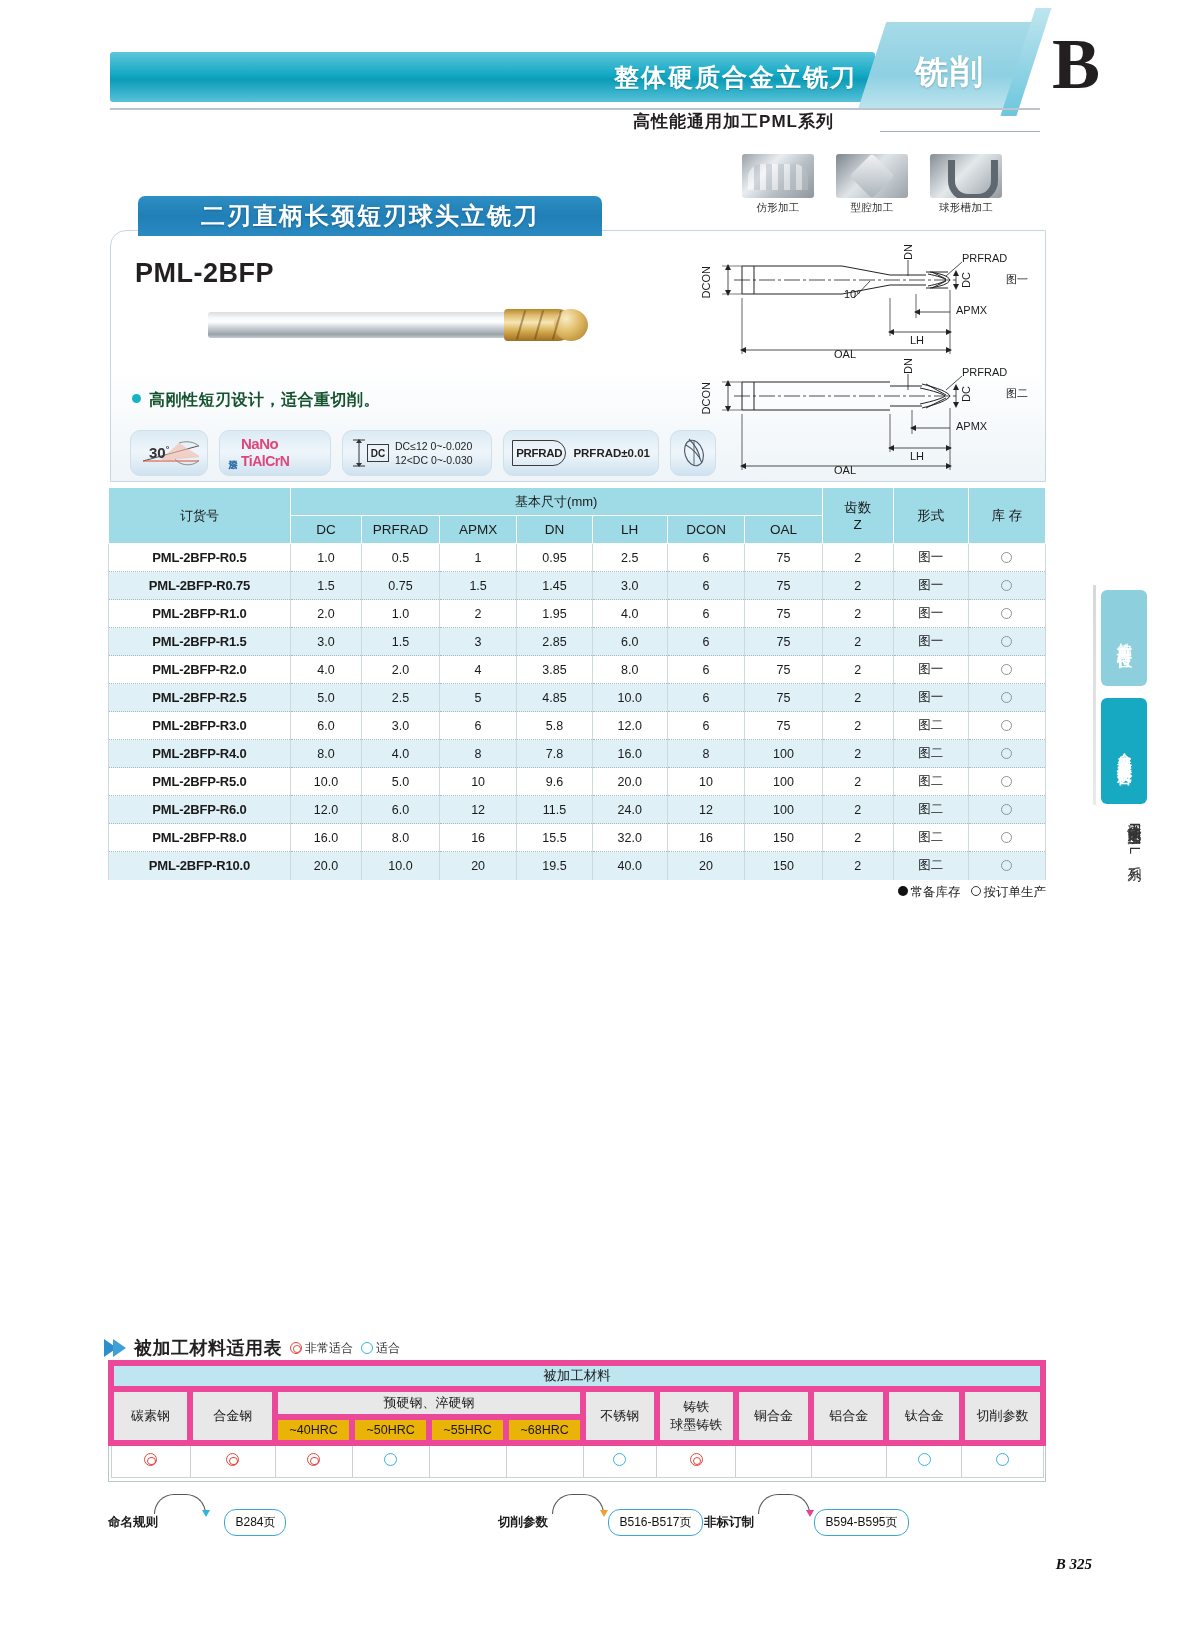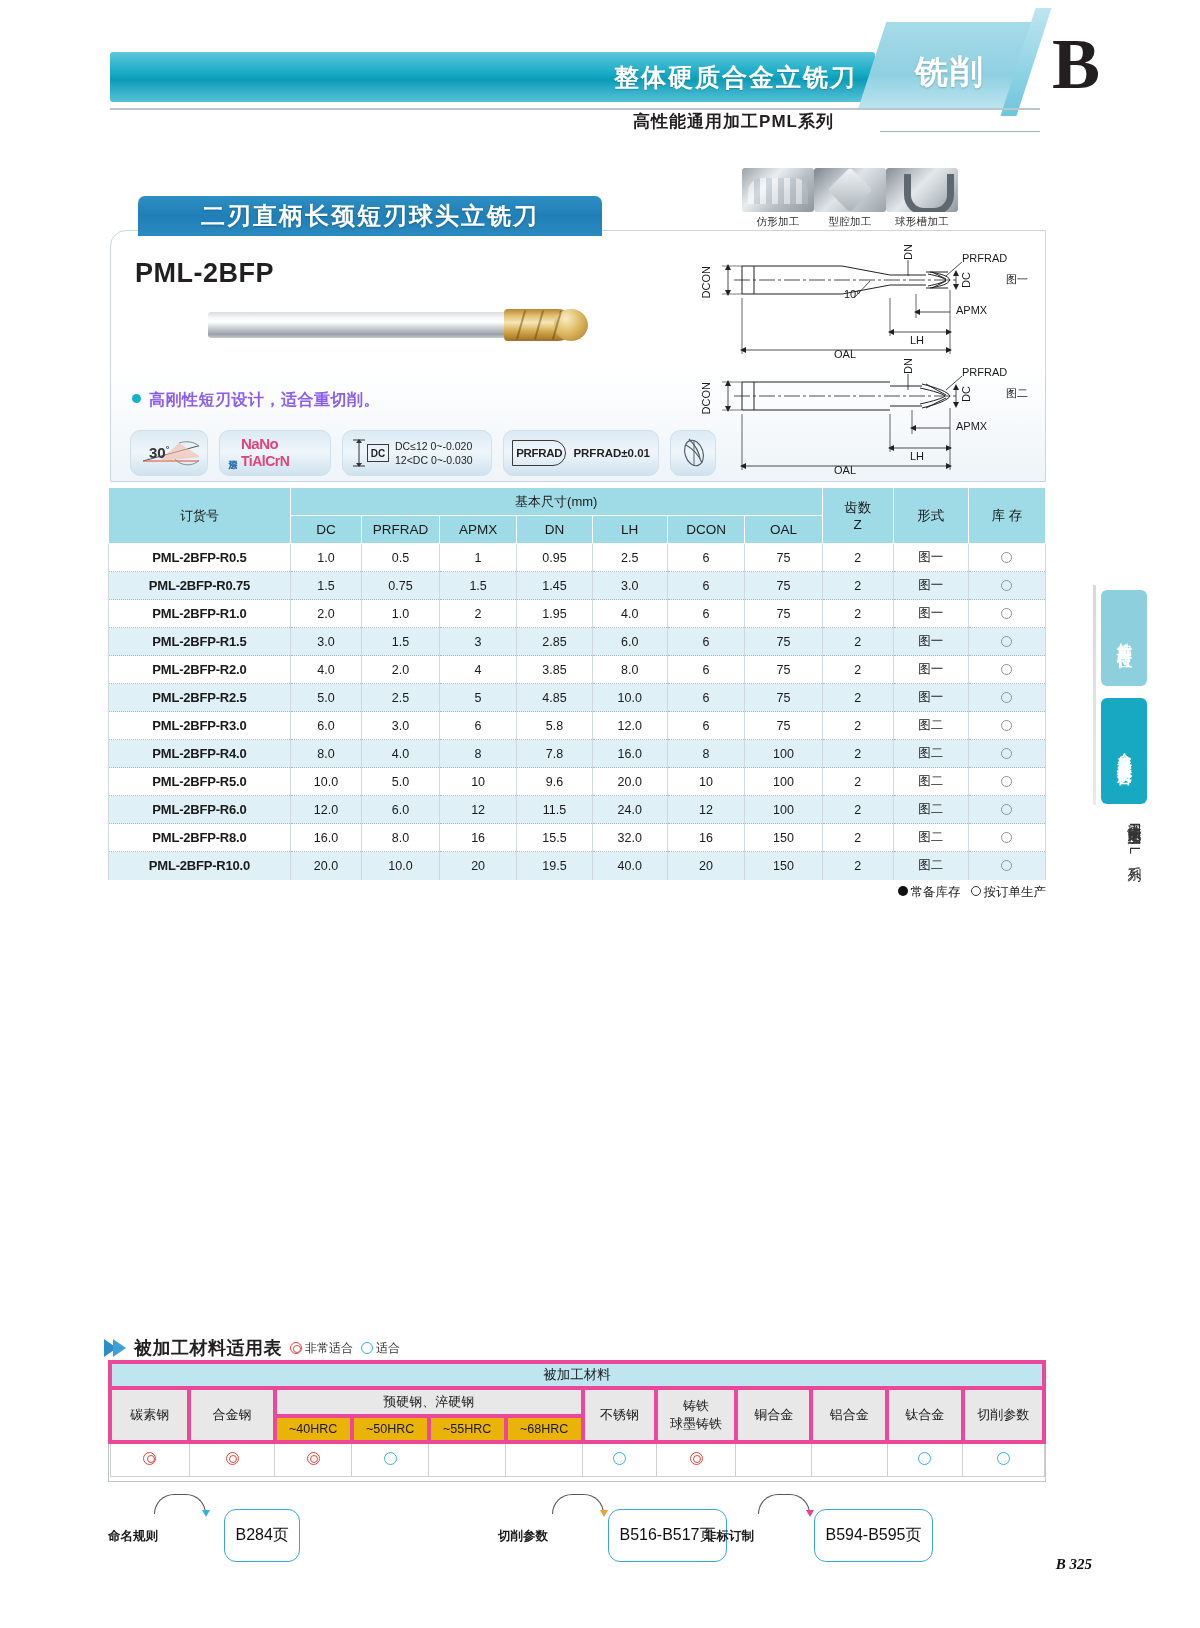--- a/index.html
+++ b/index.html
@@ -95,21 +95,21 @@
     background: radial-gradient(circle at 35% 30%, #f8ecc4 0%, #e0bb66 45%, #a87a28 100%);
     border-radius: 50%;
   }
   .tool-flute-line {
     position: absolute; top: 4px; width: 2px; height: 30px;
     background: rgba(90,60,10,.45); transform: rotate(16deg);
   }
 
   .bullet-line {
     position: absolute; left: 132px; top: 390px;
-    font-size: 16px; font-weight: bold; color: #8b5cf6; letter-spacing: .5px; text-align: center;
+    font-size: 16px; font-weight: bold; color: #14532d; letter-spacing: .5px; text-align: center;
   }
   .bullet-dot {
     display: inline-block; width: 9px; height: 9px; border-radius: 50%;
     background: #17b2c6; margin-right: 8px; vertical-align: 2px;
   }
 
   
   .chips { position: absolute; left: 130px; top: 430px; display: flex; gap: 11px; }
   .chip {
     height: 46px; border-radius: 10px;
@@ -138,21 +138,21 @@
   .dc-lines { font-size: 10.5px; line-height: 1.35; color: #222; white-space: nowrap; }
 
   .prf-oval {
     width: 74px; height: 26px; border: 1.3px solid #3a3a3a; border-radius: 0 30px 30px 0;
     font-size: 11.5px; display: flex; align-items: center; justify-content: center;
     font-weight: bold; margin-right: 7px; letter-spacing: -.3px;
   }
   .prf-txt { font-size: 11.5px; font-weight: bold; white-space: nowrap; }
 
   
-  .app-icons { position: absolute; left: 742px; top: 168px; display: flex; }
+  .app-icons { position: absolute; left: 742px; top: 154px; display: flex; gap: 22px; }
   .app-ico { width: 72px; text-align: center; }
   .app-ico-box { width: 72px; height: 44px; border-radius: 3px; position: relative; overflow: hidden; }
   .app-ico-cap { font-size: 10.5px; color: #333; margin-top: 3px; letter-spacing: .3px; }
   .ico-a { background: linear-gradient(135deg,#9aa2a8 0%,#e9edf0 35%,#b7bfc5 62%,#8f979e 100%); }
   .ico-a::before {
     content:""; position:absolute; left:6px; top:10px; width:60px; height:26px;
     background: repeating-linear-gradient(90deg,#fff 0 6px,#b9c1c7 6px 12px); opacity:.5;
     border-radius: 14px 14px 0 0;
   }
   .ico-b { background: linear-gradient(135deg,#7d858c 0%,#dfe4e8 45%,#9aa2a8 100%); }
@@ -244,21 +244,21 @@
     content:""; position:absolute; left:2.2px; top:2.2px; width:5.6px; height:5.6px;
     border:1.3px solid #e2473f; border-radius:50%;
   }
   .leg-sgl { display:inline-block; width:12px; height:12px; border-radius:50%; border:1.6px solid #34b3dd; }
 
   .mat-table {
     position: absolute; left: 108px; top: 1360px; width: 938px;
     border-collapse: collapse; font-size: 13px;
   }
   .mat-table th, .mat-table td {
-    border: 4px solid #ec4899; text-align: center; color: #1a1a1a; font-weight: normal;
+    border: 6px solid #ec4899; text-align: center; color: #1a1a1a; font-weight: normal;
   }
   .mat-table .top-band { background: #bfe5f0; height: 26px; font-size: 13.5px; }
   .mat-table .hdr { background: #e8e8e8; height: 28px; }
   .mat-table .hdr2 { background: #eab308; height: 26px; font-size: 12.5px; }
   .mat-table .valrow td { background: #ffffff; height: 34px; border: 1px solid #d0d0d0; }
   .mat-wrap { position: absolute; left: 108px; top: 1360px; width: 938px; height: 122px; border: 1px solid #b9c6cc; }
   .sym-d {
     display: inline-block; width: 13px; height: 13px; border-radius: 50%;
     border: 1.7px solid #e2473f; position: relative;
   }
@@ -267,21 +267,21 @@
     border:1.5px solid #e2473f; border-radius:50%;
   }
   .sym-s { display:inline-block; width:13px; height:13px; border-radius:50%; border:1.8px solid #34b3dd; }
 
   
   .refs { position: absolute; left: 108px; top: 1492px; width: 938px; height: 60px; }
   .ref { position: absolute; }
   .ref-label { font-size: 12.5px; font-weight: bold; color: #1a1a1a; white-space: nowrap; }
   .ref-pill {
     margin-top: 17px; border: 1.3px solid #3aa7d4; border-radius: 12px;
-    background: #fff; font-size: 16px; padding: 15px 10px; white-space: nowrap; color: #111;
+    background: #fff; font-size: 12px; padding: 4px 10px; white-space: nowrap; color: #111;
     display: inline-block;
   }
   .ref-arc { position: absolute; left: 46px; top: 2px; width: 52px; height: 20px;
     border: 1.2px solid #555; border-bottom: none; border-radius: 26px 26px 0 0; }
   .ref-tip { position: absolute; width: 0; height: 0; border-left: 4px solid transparent;
     border-right: 4px solid transparent; border-top: 7px solid #30b4d8; left: 94px; top: 18px; }
 
   .page-num {
     position: absolute; right: 108px; top: 1556px;
     font-family: "Liberation Serif", serif; font-style: italic;

